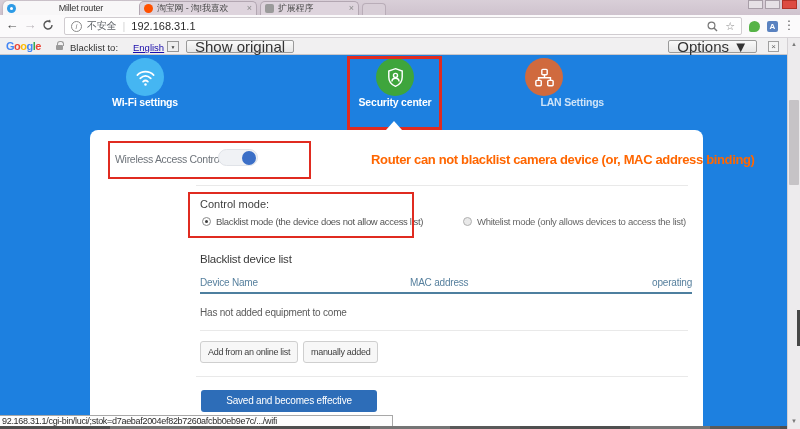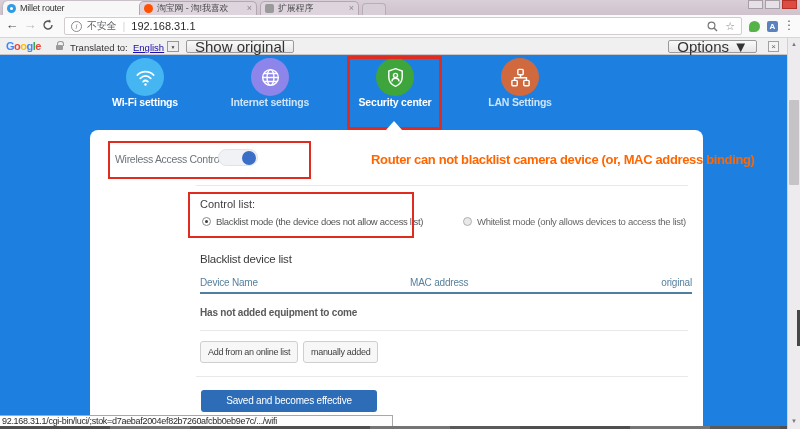--- a/index.html
+++ b/index.html
@@ -90,21 +90,21 @@
   .radio-row { position:absolute; top:86px; display:flex; align-items:center; }
   .rdot { width:9px; height:9px; border-radius:50%; border:1px solid #8a8a8a; margin-right:5px;
           position:relative; background:#fdfdfd; flex:0 0 auto; }
   .rdot.sel::after { content:""; position:absolute; left:2px; top:2px; width:3px; height:3px;
                      border-radius:50%; background:#3c3c3c; }
   .rdot.unsel { background:#e9e9e9; border-color:#b0b0b0; }
   .rlbl { font-size:9.5px; color:#555; letter-spacing:-0.3px; white-space:nowrap; }
   .bl-title { position:absolute; left:110px; top:123px; font-size:11.5px; color:#3a3a3a; letter-spacing:-0.2px; }
   .th { position:absolute; top:147px; font-size:10px; color:#57809e; letter-spacing:-0.2px; }
   .th-line { position:absolute; left:110px; top:162px; width:492px; height:2px; background:#4e7f9f; }
-  .empty { position:absolute; left:110px; top:177px; font-size:10px; color:#5a5a5a; letter-spacing:-0.2px;font-weight:bold; }
+  .empty { position:absolute; left:110px; top:177px; font-size:10px; color:#5a5a5a; letter-spacing:-0.2px; }
   .gbtn { position:absolute; top:211px; height:22px; background:#f7f7f7; border:1px solid #cfcfcf;
           border-radius:3px; font-size:9px; color:#3f3f3f; padding:0 7px; line-height:20px;
           letter-spacing:-0.3px; }
   .savebtn { position:absolute; left:111px; top:260px; width:176px; height:22px; background:#2d6db8;
              border-radius:3px; color:#fff; font-size:10px; text-align:center; line-height:22px;
              letter-spacing:-0.2px; }
 
   
   .statusbar { position:absolute; left:0; top:415px; width:393px; height:13px; background:#fdfdfd;
                border:1px solid #a8a8a8; border-left:none; font-size:9px; color:#2a2a2a;
@@ -120,21 +120,21 @@
               border-radius:1px; }
   .sliver { position:absolute; right:0; top:310px; width:3px; height:36px; background:#474747; z-index:5; }
   svg { display:block; }
 </style>
 </head>
 <body>
 
 <div id="screen">
 
   <div class="tabstrip">
-    <div class="tab active" style="left:3px;width:152px;">
+    <div class="tab active" style="left:3px;width:152px;text-align:center;">
       <span class="fav" style="background-color: rgb(46, 155, 230);">
           <i></i>
         </span>
       <span class="ttl">Millet router</span>
       <span class="x">×</span>
     </div>
     <div class="tab inactive" style="left:139px;width:118px;">
       <span class="fav" style="background-color: rgb(255, 80, 0);"></span>
       <span class="ttl">淘宝网 - 淘!我喜欢</span>
       <span class="x">×</span>
@@ -179,60 +179,50 @@
     <div class="extgreen"></div>
     <div class="exttrans">A</div>
     <div class="menu3">⋮</div>
   </div>
 
   <div class="transbar">
     <span class="glogo">
       <span style="color: rgb(66, 133, 244);">G</span><span style="color: rgb(234, 67, 53);">o</span><span style="color: rgb(251, 188, 5);">o</span><span style="color: rgb(66, 133, 244);">g</span><span style="color: rgb(52, 168, 83);">l</span><span style="color: rgb(234, 67, 53);">e</span>
     </span>
     <span class="lock"></span>
-    <span class="tlabel">Translated to:</span>
+    <span class="tlabel">Blacklist to:</span>
     <span class="tlang">English</span>
     <span class="tdrop">▼</span>
     <span class="tbtn" style="left:186px;">Show original</span>
     <span class="tbtn" style="right:30px;margin-left:28px;">Options ▼</span>
     <span class="tclose">×</span>
   </div>
 
   <div class="nav-item" style="left:85px;">
     <div class="nav-circ" style="background-color: rgb(69, 182, 242);">
       <svg width="23" height="23" viewBox="0 0 24 24" fill="none" stroke="#fff" stroke-width="1.8" stroke-linecap="round">
         <path d="M3.5 9.5 C8 4.8 16 4.8 20.5 9.5"></path>
           <path d="M6.5 13 C10 9.6 14 9.6 17.5 13"></path>
         <path d="M9.5 16.3 C11 14.9 13 14.9 14.5 16.3"></path>
           <circle cx="12" cy="19.2" r="1.3" fill="#fff" stroke="none"></circle>
       </svg>
     </div>
     <div class="nav-lbl bright">Wi-Fi settings</div>
   </div>
-  <div class="nav-item" style="left:210px;">
-    <div class="nav-circ" style="background-color: rgb(141, 133, 234);">
-      <svg width="23" height="23" viewBox="0 0 24 24" fill="none" stroke="#fff" stroke-width="1.5">
-        <circle cx="12" cy="12" r="8.2"></circle>
-          <ellipse cx="12" cy="12" rx="3.6" ry="8.2"></ellipse>
-        <path d="M3.8 12 h16.4 M5.2 7.8 h13.6 M5.2 16.2 h13.6"></path>
-      </svg>
-    </div>
-    <div class="nav-lbl">Internet settings</div>
-  </div>
   <div class="nav-item" style="left:335px;">
     <div class="nav-circ" style="background-color: rgb(62, 165, 60);">
       <svg width="23" height="23" viewBox="0 0 24 24" fill="none" stroke="#fff" stroke-width="1.5">
         <path d="M12 2.8 L19 5.2 V11.5 C19 16.5 16 19.6 12 21.2 C8 19.6 5 16.5 5 11.5 V5.2 Z"></path>
         <circle cx="12" cy="9.8" r="2.1"></circle>
           <path d="M8.3 16.2 C8.3 13.9 10 12.8 12 12.8 C14 12.8 15.7 13.9 15.7 16.2"></path>
       </svg>
     </div>
     <div class="nav-lbl bright">Security center</div>
   </div>
-  <div class="nav-item" style="left:460px;">
+  <div class="nav-item" style="left:484px;text-align:right;">
     <div class="nav-circ" style="background-color: rgb(208, 106, 62);">
       <svg width="23" height="23" viewBox="0 0 24 24" fill="none" stroke="#fff" stroke-width="1.5">
         <rect x="9.2" y="3.5" width="5.6" height="5.6" rx="1"></rect>
           <rect x="3" y="15" width="5.6" height="5.6" rx="1"></rect>
         <rect x="15.4" y="15" width="5.6" height="5.6" rx="1"></rect>
           <path d="M12 9.1 V12.2 M5.8 15 V12.2 H18.2 V15"></path>
       </svg>
     </div>
     <div class="nav-lbl">LAN Settings</div>
   </div>
@@ -242,35 +232,35 @@
 
   <div class="card">
     <span class="wac-lbl">Wireless Access Control</span>
     <div class="toggle">
         <div class="knob"></div>
       </div>
     <span class="annot">Router can not blacklist camera device (or, MAC address binding)</span>
     <div class="divider" style="top:55px;"></div>
     <div class="redbox thin" style="left:18px;top:11px;width:203px;height:38px;"></div>
 
-    <span class="cm-lbl">Control list:</span>
+    <span class="cm-lbl">Control mode:</span>
     <div class="radio-row" style="left:112px;">
       <span class="rdot sel"></span>
       <span class="rlbl">Blacklist mode (the device does not allow access list)</span>
     </div>
     <div class="radio-row" style="left:373px;">
       <span class="rdot unsel"></span>
       <span class="rlbl" style="color:#666;">Whitelist mode (only allows devices to access the list)</span>
     </div>
     <div class="redbox thin" style="left:98px;top:62px;width:226px;height:46px;"></div>
 
     <span class="bl-title">Blacklist device list</span>
     <span class="th" style="left:110px;">Device Name</span>
     <span class="th" style="left:320px;">MAC address</span>
-    <span class="th" style="left:520px;width:82px;text-align:right;">original</span>
+    <span class="th" style="left:520px;width:82px;text-align:right;">operating</span>
     <div class="th-line"></div>
     <span class="empty">Has not added equipment to come</span>
     <div class="divider" style="top:200px;left:110px;width:488px;"></div>
 
     <span class="gbtn" style="left:110px;">Add from an online list</span>
     <span class="gbtn" style="left:213px;">manually added</span>
     <div class="divider" style="top:246px;"></div>
     <div class="savebtn">Saved and becomes effective</div>
   </div>
 

